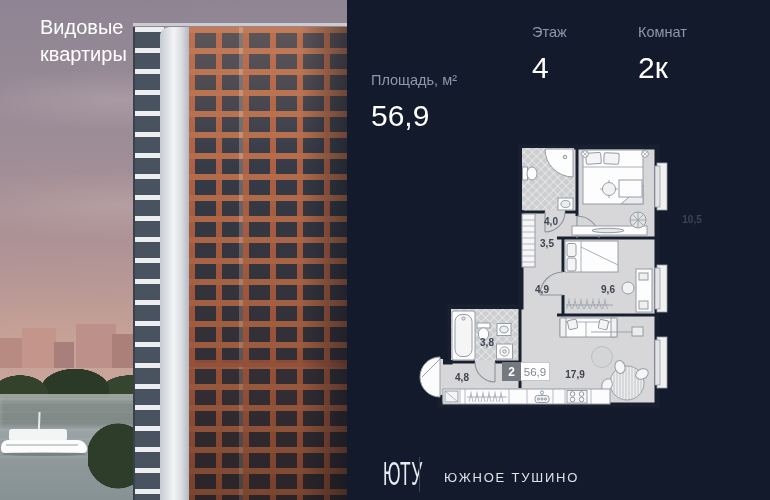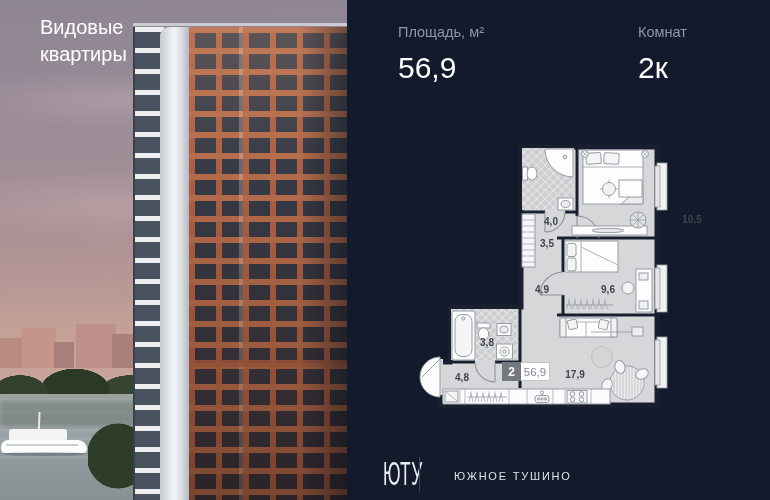--- a/index.html
+++ b/index.html
@@ -61,36 +61,36 @@
   .band{left:189px;top:360px;width:158px;height:7px;background:#94503a;opacity:.9;}
   .roofline{left:133px;top:23px;width:214px;height:3px;background:rgba(225,226,231,.75);}
   .headline{left:40px;top:14px;width:120px;color:#fff;font-size:20px;line-height:27px;}
   .brand{left:44px;top:471px;color:#fff;font-size:24px;font-weight:bold;letter-spacing:2px;}
 
   
   .panel{left:347px;top:0;width:423px;height:500px;background:#121a2b;}
   .stat{top:24px;}
   .stat .lbl{color:#8e97ab;font-size:14.5px;}
   .stat .val{color:#ffffff;font-size:30px;margin-top:11px;}
-  .stat1{left:398px;} .stat2{left:532px;} .stat3{left:638px;}
+  .stat1{left:371px;margin-top:48px;} .stat2{left:532px;} .stat3{left:638px;}
 
   
   .plansvg{left:405px;top:143px;}
   .room-label{color:#3e4450;font-size:10px;font-weight:bold;transform:translate(-50%,-50%);white-space:nowrap;}
   .badge{left:502px;top:362px;display:flex;height:19px;}
   .badge-num{width:19px;background:#74797f;color:#fff;font-size:12px;font-weight:bold;
              display:flex;align-items:center;justify-content:center;}
   .badge-area{width:28px;background:#fff;border:1px solid #c6c6c8;border-left:none;color:#81868f;
              font-size:11.5px;display:flex;align-items:center;justify-content:center;}
 
   
   .logo{left:383px;top:454px;color:#e9ecf2;font-size:31px;letter-spacing:1px;
         transform:scale(0.56,1.1);transform-origin:left top;}
   .divider{left:419px;top:457px;width:1px;height:35px;background:#3c4557;}
-  .district{left:454px;top:470px;color:#dfe3ea;font-size:11px;letter-spacing:1.8px;text-align:center;}
+  .district{left:444px;top:470px;color:#dfe3ea;font-size:13px;letter-spacing:1.8px;text-align:center;}
 </style>
 </head>
 <body>
 
 <div class="stage">
 
   <div class="abs photo">
     <div class="abs sky"></div>
     <div class="abs cloud1"></div>
     <div class="abs cloud2"></div>
@@ -122,20 +122,24 @@
     <div class="abs band"></div>
     <div class="abs facadeshadow"></div>
     <div class="abs headline">Видовые квартиры</div>
   </div>
 
   <div class="abs panel"></div>
 
   <div class="abs stat stat1">
     <div class="lbl">Площадь, м²</div>
     <div class="val">56,9</div>
+  </div>
+  <div class="abs stat stat2">
+    <div class="lbl">Этаж</div>
+    <div class="val">4</div>
   </div>
   <div class="abs stat stat3">
     <div class="lbl">Комнат</div>
     <div class="val">2к</div>
   </div>
 
   <svg class="abs plansvg" width="270" height="270" viewBox="0 0 270 270">
     <defs>
       <pattern id="hatch" width="6" height="6" patternUnits="userSpaceOnUse" patternTransform="rotate(45)">
         <path d="M0 0H6M0 0V6" stroke="#f7f7f8" stroke-width="1.1"></path>

